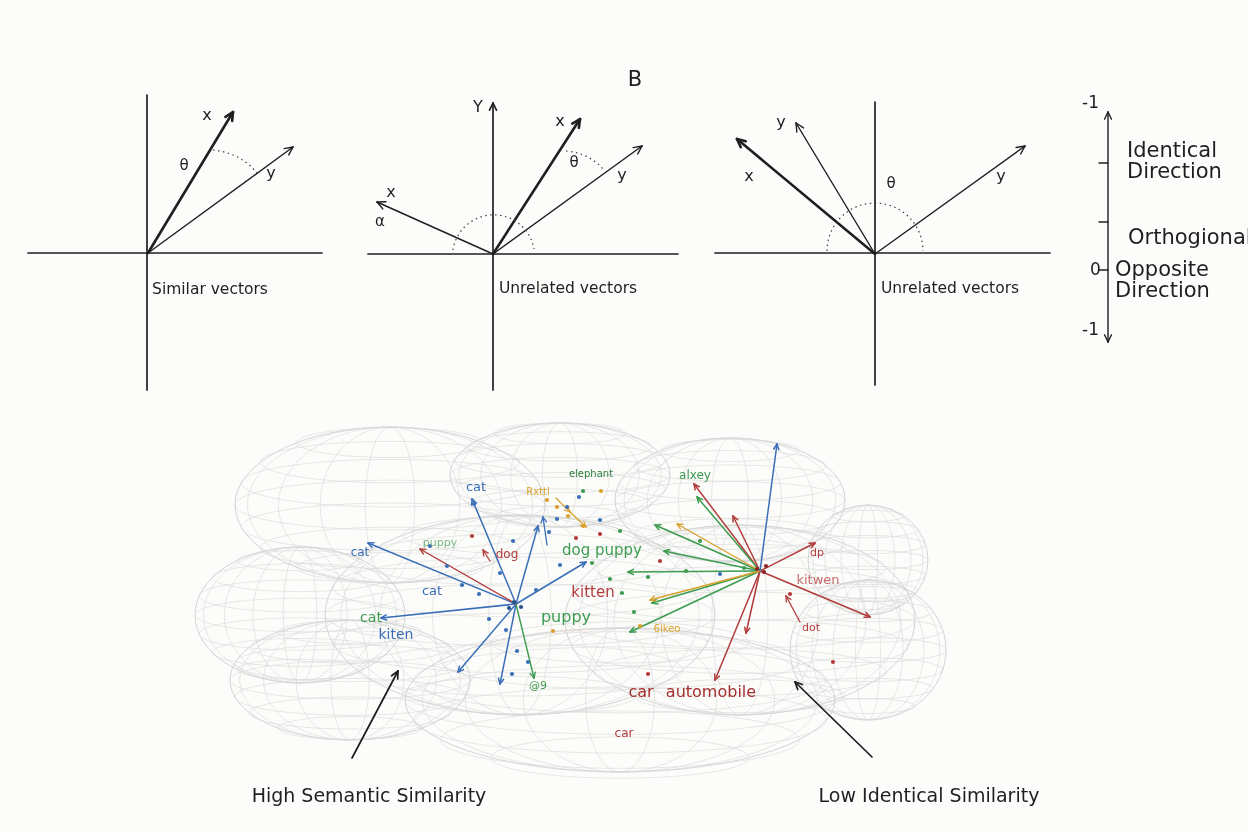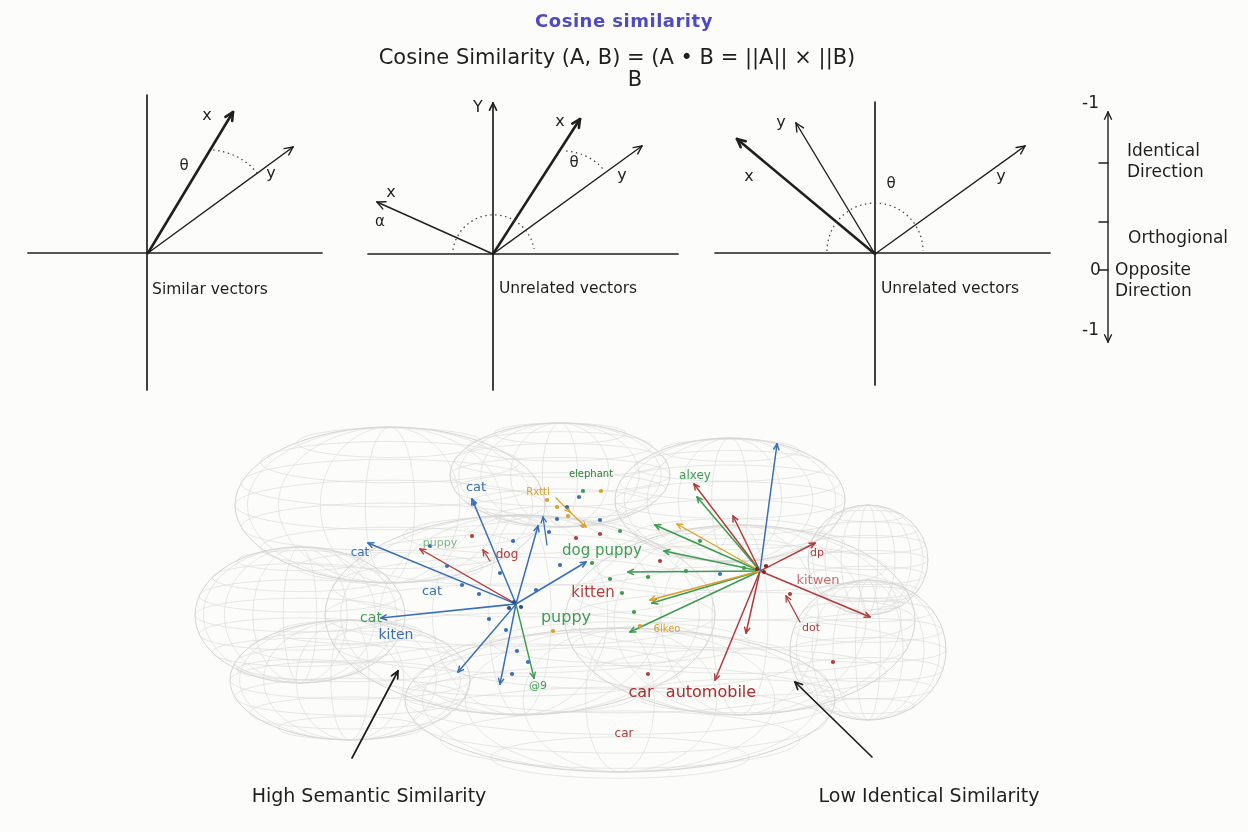--- a/index.html
+++ b/index.html
@@ -8,21 +8,21 @@
   .canvas svg{position:absolute;left:0;top:0;}
   .abs{position:absolute;white-space:pre-line;}
   .ctr{transform:translateX(-50%);}
   .title{left:0;top:10px;width:1248px;text-align:center;font-size:18px;font-weight:bold;letter-spacing:.5px;}
   .formula{left:0;top:45px;width:1234px;text-align:center;font-size:21px;}
   .denom{left:620px;top:67px;width:30px;text-align:center;font-size:21px;}
   .cap{font-size:15.5px;}
   .cap1{left:210px;top:280px;}
   .cap2{left:568px;top:279px;}
   .cap3{left:950px;top:279px;}
-  .sc{font-size:17px;line-height:21px;}
+  .sc{font-size:21px;line-height:21px;}
   .sc-top{left:1082px;top:92px;font-size:17px;}
   .sc-ident{left:1127px;top:140px;width:80px;}
   .sc-orth{left:1128px;top:227px;width:110px;}
   .sc-zero{left:1090px;top:259px;font-size:17px;}
   .sc-opp{left:1115px;top:259px;width:80px;}
   .sc-bot{left:1082px;top:319px;font-size:17px;}
   .anno{font-size:19px;line-height:27px;}
   .anno-high{left:369px;top:755px;}
   .anno-low{left:929px;top:755px;}
 </style>
@@ -385,22 +385,20 @@
       <g>
         <line x1="352" y1="758" x2="398" y2="671" stroke="#1c1c1c" stroke-width="1.7" stroke-linecap="round"></line>
         <line x1="398" y1="671" x2="397.70909638801027" y2="678.9947091934936" stroke="#1c1c1c" stroke-width="1.7" stroke-linecap="round"></line>
         <line x1="398" y1="671" x2="391.55670056907144" y2="675.7417183007213" stroke="#1c1c1c" stroke-width="1.7" stroke-linecap="round"></line>
         <line x1="872" y1="757" x2="795" y2="682" stroke="#1c1c1c" stroke-width="1.7" stroke-linecap="round"></line>
         <line x1="795" y1="682" x2="802.5882246607921" y2="684.5335442560466" stroke="#1c1c1c" stroke-width="1.7" stroke-linecap="round"></line>
         <line x1="795" y1="682" x2="797.7323226981322" y2="689.5189369377108" stroke="#1c1c1c" stroke-width="1.7" stroke-linecap="round"></line>
       </g>
     </svg>
 
-  <div class="abs title" style="color: rgb(79, 73, 194);">Cosine similarity</div>
-  <div class="abs formula">Cosine Similarity (A, B) = (A • B  = ||A|| × ||B)</div>
   <div class="abs denom">B</div>
 
   <div class="abs ctr cap cap1">Similar vectors</div>
   <div class="abs ctr cap cap2">Unrelated vectors</div>
   <div class="abs ctr cap cap3">Unrelated vectors</div>
 
   <div class="abs sc sc-top">-1</div>
   <div class="abs sc sc-ident">Identical Direction</div>
   <div class="abs sc sc-orth">Orthogional</div>
   <div class="abs sc sc-zero">0</div>

